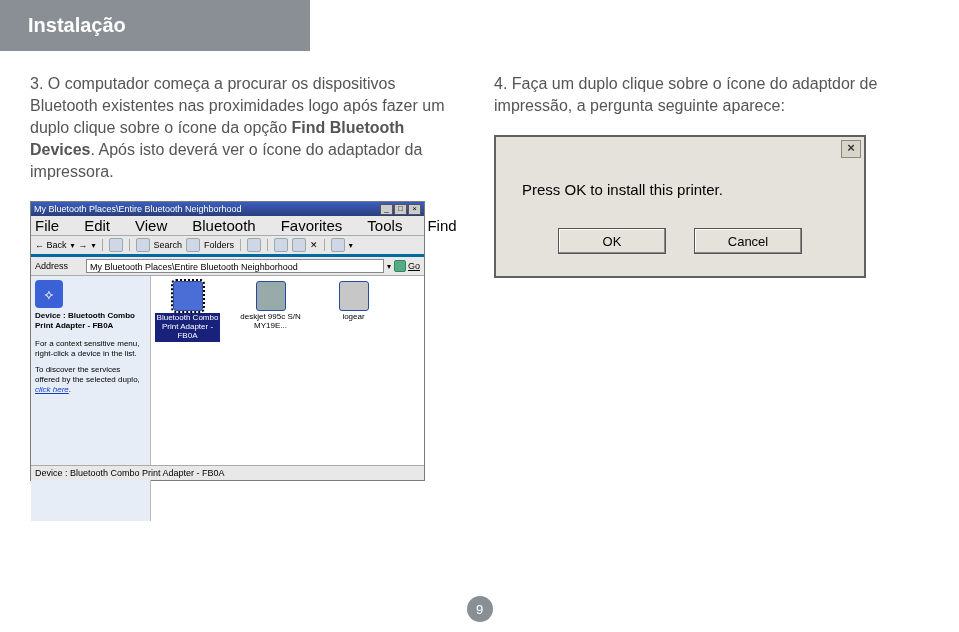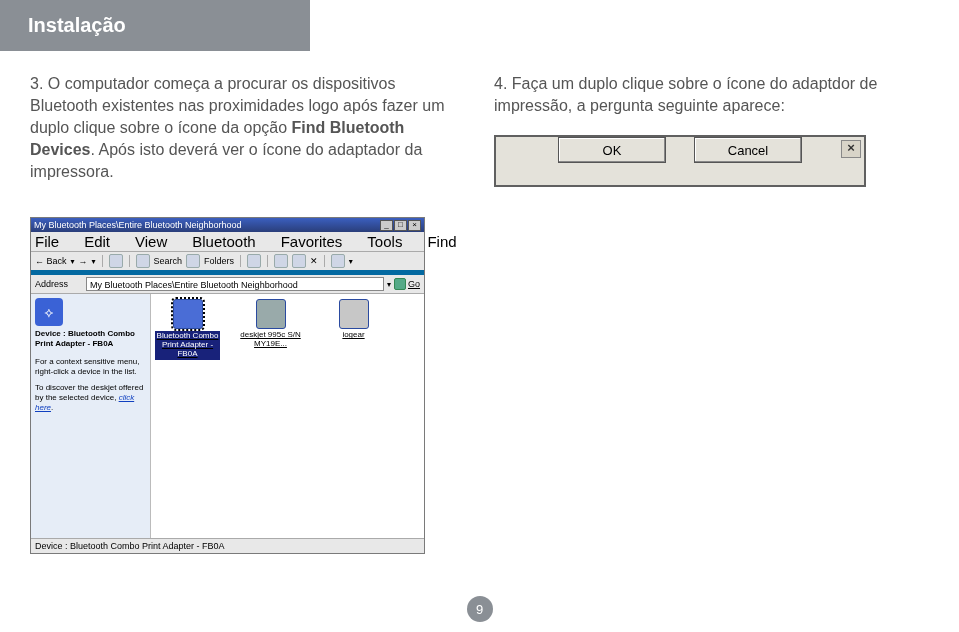--- a/index.html
+++ b/index.html
@@ -27,24 +27,24 @@
   .col-left { width: 430px; }
   .col-right { width: 430px; }
   .instr {
     font-size: 16px;
     line-height: 1.38;
     color: #555;
   }
   .instr .num { display:inline; }
   .instr .bold { font-weight: bold; }
   .win-explorer {
-    margin-top: 34px;
+    margin-top: 18px;
     border: 1px solid #7a7a7a;
     width: 395px;
-    height: 337px;
+    height: 280px;
     font-size: 9px;
     color: #000;
     background: #fff;
     position: relative;
   }
   .titlebar {
     background: linear-gradient(#3b5fbf,#2a3e7a);
     color: #fff;
     display: flex;
     align-items: center;
@@ -57,21 +57,21 @@
   .tbtn {
     width: 13px; height: 11px; background:#ccc; border:1px solid #555;
     font-size:8px; line-height:8px; text-align:center; color:#000;
   }
   .menubar {
     background:#e8e8e8; border-bottom:1px solid #aaa;
     display:flex; gap:25px; padding:1px 4px; font-size:15px;
   }
   .menubar span { cursor:default; }
   .toolbar {
-    background:#e8e8e8; border-bottom:5px solid #0369a1;
+    background:#e8e8e8; border-bottom:3px solid #0369a1;
     display:flex; align-items:center; gap:4px; padding:2px 4px;
     font-size:9px;
   }
   .toolbar .sep { width:1px; height:12px; background:#aaa; margin:0 2px;}
   .toolbar .tb-icon { width:14px; height:14px; background:#cfd6e6; border:1px solid #9aa; border-radius:2px; }
   .tb-arrow { font-size:8px; }
   .addrbar {
     background:#e8e8e8; border-bottom:1px solid #aaa;
     display:flex; align-items:center; gap:3px; padding:2px 4px;
     font-size:9px;
@@ -91,21 +91,21 @@
     width:28px; height:28px; background:#3a62d6; border-radius:4px;
     margin-bottom:3px; display:flex; align-items:center; justify-content:center;
     color:#fff; font-size:14px;
   }
   .sidepane .dev { margin-bottom:8px; font-weight:bold; }
   .sidepane .hint { margin-bottom:6px; }
   .sidepane a { color:#1040c0; text-decoration:underline;font-style:italic; }
   .content-area {
     flex:1; padding:5px 4px; display:flex; gap:18px; align-items:flex-start;
   }
-  .device-item { width:65px; text-align:center; font-size:8px; line-height:1.1;text-decoration:underline; }
+  .device-item { width:65px; text-align:center; font-size:8px; line-height:1.1; }
   .device-item .icn {
     width:30px; height:30px; margin:0 auto 2px auto; background:#4a6dd6;
     border:1px solid #2a4aa0; border-radius:3px; position:relative;
   }
   .device-item .icn.sel { outline:2px dotted #000; }
   .device-item .lbl { background:#18227a; color:#fff; padding:1px; }
   .device-item .lbl.plain { background:none; color:#000; padding:0;}
   .statusbar {
     position:absolute; left:0; right:0; bottom:0;
     background:#e8e8e8; border-top:1px solid #aaa;
@@ -204,21 +204,21 @@
             <span class="go-icon"></span>
             <span>Go</span>
           </span>
       </div>
       <div class="explorer-body">
         <div class="sidepane">
           <div class="blue-icon">⟡</div>
           <div class="dev">Device : Bluetooth Combo Print Adapter - FB0A</div>
           <div class="hint">For a context sensitive menu, right-click a device in the list.</div>
           <div class="hint">
-            <span>To discover the deskjet offered by the selected device,</span>
+            <span>To discover the services offered by the selected duplo,</span>
             <a href="#">click here</a>.
           </div>
         </div>
         <div class="content-area">
           <div class="device-item">
             <div class="icn sel"></div>
             <div class="lbl">Bluetooth Combo Print Adapter - FB0A</div>
           </div>
           <div class="device-item">
             <div class="icn" style="background:#9aa"></div>
@@ -237,20 +237,21 @@
   </div>
 
   <div class="col-right">
     <p class="instr">
       <span class="num">4.</span>
       <span>Faça um duplo clique sobre o ícone do adaptdor de impressão, a pergunta seguinte aparece:</span>
     </p>
 
     <div class="dialog">
       <div class="close">×</div>
+      <div class="body">Press OK to install this printer.</div>
       <div class="buttons">
         <button>OK</button>
         <button>Cancel</button>
       </div>
     </div>
   </div>
 
 </div>
 
 <div class="page-num-circle">

